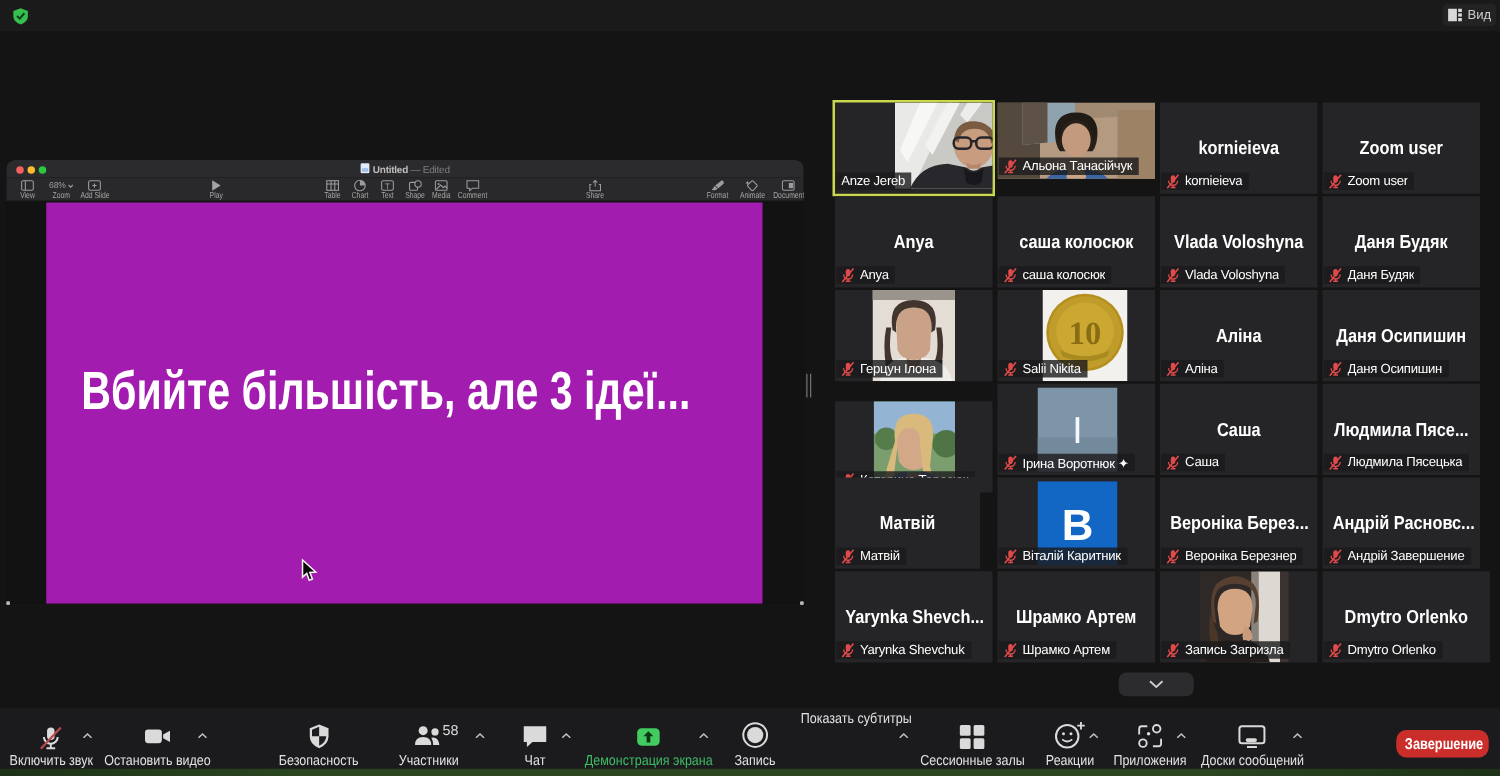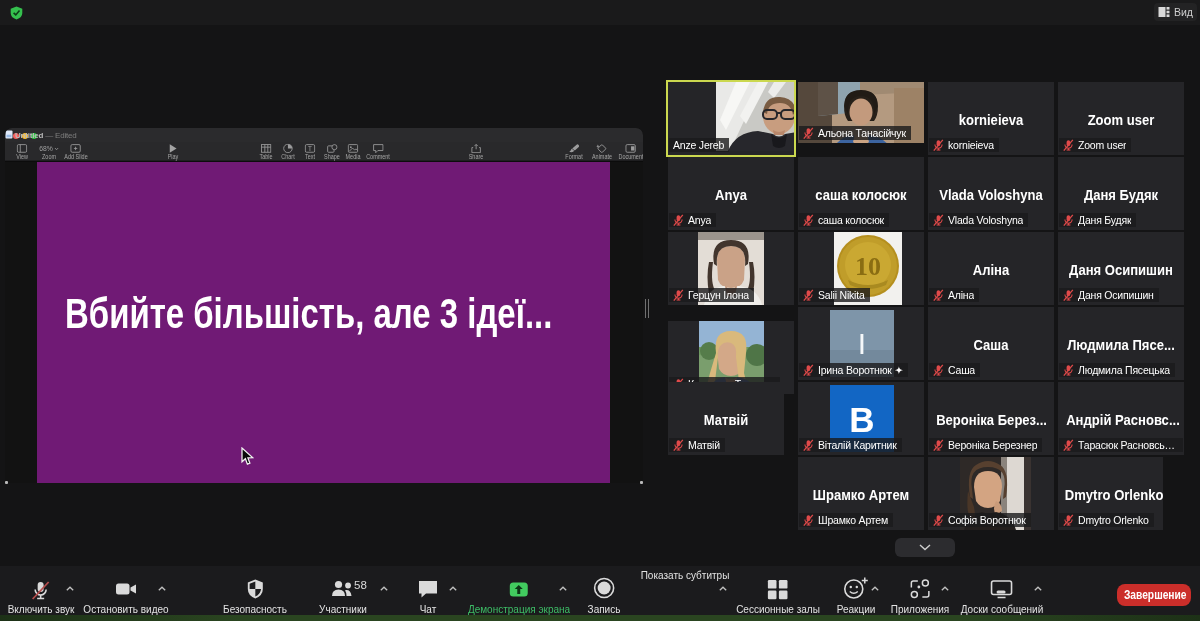--- a/index.html
+++ b/index.html
@@ -16,21 +16,21 @@
   border-bottom:1px solid #1e1e20; }
 .kitem { position:absolute; top:1px; transform:translateX(-50%); text-align:center; }
 .kicon { height:10px; display:flex; align-items:center; justify-content:center;
   transform:scale(0.85); opacity:0.72; }
 .klabel { font-size:7px; color:#a5a5a5; margin-top:0px; white-space:nowrap;
   transform:scaleX(0.78); transform-origin:50% 50%; }
 .kzoom { font-size:8px; color:#c9c9c9; white-space:nowrap; }
 #tl { position:absolute; left:8px; top:4px; }
 #tl span { display:inline-block; width:6px; height:6px; border-radius:50%; margin-right:3px; }
 #kcontent { position:absolute; left:0; top:34px; width:100%; height:321px; background:#121212; }
-#slide { position:absolute; left:32px; top:0px; width:573px; height:321px; background:#701a75; }
+#slide { position:absolute; left:32px; top:0px; width:573px; height:321px; background:#a21caf; }
 #slidetext { position:absolute; left:28px; top:127px; color:#fff; font-weight:bold;
   font-size:43px; white-space:nowrap; transform:scaleX(0.766); transform-origin:0 0; }
 
 
 .tile { position:absolute; background:#252528; overflow:hidden; }
 .tile.active { outline:2px solid #cbd84f; outline-offset:0px;padding-left:48px; }
 .tile > svg { position:absolute; top:0; }
 .plabel svg { position:static; }
 .cname { position:absolute; left:0; right:0; top:50%; transform:translateY(-50%) scaleX(0.87);
   text-align:center; color:#fff; font-weight:bold; font-size:15px;
@@ -79,21 +79,21 @@
 <div id="vid"><svg width="12" height="12" viewBox="0 0 12 12" style="margin-right:4px">
 <rect x="0.5" y="1" width="7" height="10" fill="#d8d8d8"></rect>
 <rect x="8.5" y="1" width="3" height="2.6" fill="#d8d8d8"></rect>
 <rect x="8.5" y="4.7" width="3" height="2.6" fill="#d8d8d8"></rect>
 <rect x="8.5" y="8.4" width="3" height="2.6" fill="#d8d8d8"></rect>
 </svg>Вид</div>
 
 <div id="kwin">
   <div id="ktitle">
     <div id="tl"><span style="background:#f6605f"></span><span style="background:#fbbd2e"></span><span style="background:#2bc840"></span></div>
-    <div style="position:absolute;left:0;width:100%;top:2px;">
+    <div style="position:absolute;left:0;width:100%;text-align:center;top:2px;">
       <svg width="8" height="9" viewBox="0 0 8 9" style="vertical-align:-1px">
             <rect x="0.5" y="0.5" width="7" height="8" rx="1" fill="#dfeafa"></rect>
             <rect x="1.5" y="4.8" width="5" height="0.9" fill="#7ba7dd"></rect>
             <rect x="1.5" y="6.3" width="5" height="0.9" fill="#7ba7dd"></rect>
           </svg>
       <b style="color:#bdbdbd">Untitled</b> <span style="color:#7e7e7e">— Edited</span>
     </div>
   </div>
   <div id="ktoolbar">
         <div class="kitem" style="left:17px">
@@ -582,21 +582,36 @@
       <div class="plabel">
         <svg class="mic" width="11" height="13" viewBox="0 0 11 13">
 <g fill="none" stroke="#e04a4a" stroke-width="1.1">
 <rect x="3.6" y="1.2" width="3.6" height="6" rx="1.8" fill="#e04a4a" stroke="none"></rect>
 <path d="M1.9 5.6a3.6 3.6 0 0 0 7.2 0"></path>
 <line x1="5.5" y1="9.2" x2="5.5" y2="11"></line>
 <line x1="3.6" y1="11" x2="7.4" y2="11"></line>
 </g>
 <line x1="0.8" y1="11.6" x2="9.8" y2="0.8" stroke="#e04a4a" stroke-width="1.3"></line>
 </svg>
-        <span>Тарасюк Расновський</span>
+        <span>Андрій Завершение</span>
+      </div>
+    </div>
+<div class="tile" style="left:668px;top:457px;width:126px;height:73px">
+      <div class="cname">Yarynka  Shevch...</div>
+      <div class="plabel">
+        <svg class="mic" width="11" height="13" viewBox="0 0 11 13">
+<g fill="none" stroke="#e04a4a" stroke-width="1.1">
+<rect x="3.6" y="1.2" width="3.6" height="6" rx="1.8" fill="#e04a4a" stroke="none"></rect>
+<path d="M1.9 5.6a3.6 3.6 0 0 0 7.2 0"></path>
+<line x1="5.5" y1="9.2" x2="5.5" y2="11"></line>
+<line x1="3.6" y1="11" x2="7.4" y2="11"></line>
+</g>
+<line x1="0.8" y1="11.6" x2="9.8" y2="0.8" stroke="#e04a4a" stroke-width="1.3"></line>
+</svg>
+        <span>Yarynka Shevchuk</span>
       </div>
     </div>
 <div class="tile" style="left:798px;top:457px;width:126px;height:73px">
       <div class="cname">Шрамко Артем</div>
       <div class="plabel">
         <svg class="mic" width="11" height="13" viewBox="0 0 11 13">
 <g fill="none" stroke="#e04a4a" stroke-width="1.1">
 <rect x="3.6" y="1.2" width="3.6" height="6" rx="1.8" fill="#e04a4a" stroke="none"></rect>
 <path d="M1.9 5.6a3.6 3.6 0 0 0 7.2 0"></path>
 <line x1="5.5" y1="9.2" x2="5.5" y2="11"></line>
@@ -622,24 +637,24 @@
       <div class="plabel">
         <svg class="mic" width="11" height="13" viewBox="0 0 11 13">
 <g fill="none" stroke="#e04a4a" stroke-width="1.1">
 <rect x="3.6" y="1.2" width="3.6" height="6" rx="1.8" fill="#e04a4a" stroke="none"></rect>
 <path d="M1.9 5.6a3.6 3.6 0 0 0 7.2 0"></path>
 <line x1="5.5" y1="9.2" x2="5.5" y2="11"></line>
 <line x1="3.6" y1="11" x2="7.4" y2="11"></line>
 </g>
 <line x1="0.8" y1="11.6" x2="9.8" y2="0.8" stroke="#e04a4a" stroke-width="1.3"></line>
 </svg>
-        <span>Софія Воротнюк</span>
-      </div>
-    </div>
-<div class="tile" style="left:1058px;top:457px;width:105px;height:73px">
+        <span>Запись Загризла</span>
+      </div>
+    </div>
+<div class="tile" style="left:1058px;top:457px;width:134px;height:73px">
       <div class="cname">Dmytro Orlenko</div>
       <div class="plabel">
         <svg class="mic" width="11" height="13" viewBox="0 0 11 13">
 <g fill="none" stroke="#e04a4a" stroke-width="1.1">
 <rect x="3.6" y="1.2" width="3.6" height="6" rx="1.8" fill="#e04a4a" stroke="none"></rect>
 <path d="M1.9 5.6a3.6 3.6 0 0 0 7.2 0"></path>
 <line x1="5.5" y1="9.2" x2="5.5" y2="11"></line>
 <line x1="3.6" y1="11" x2="7.4" y2="11"></line>
 </g>
 <line x1="0.8" y1="11.6" x2="9.8" y2="0.8" stroke="#e04a4a" stroke-width="1.3"></line>

